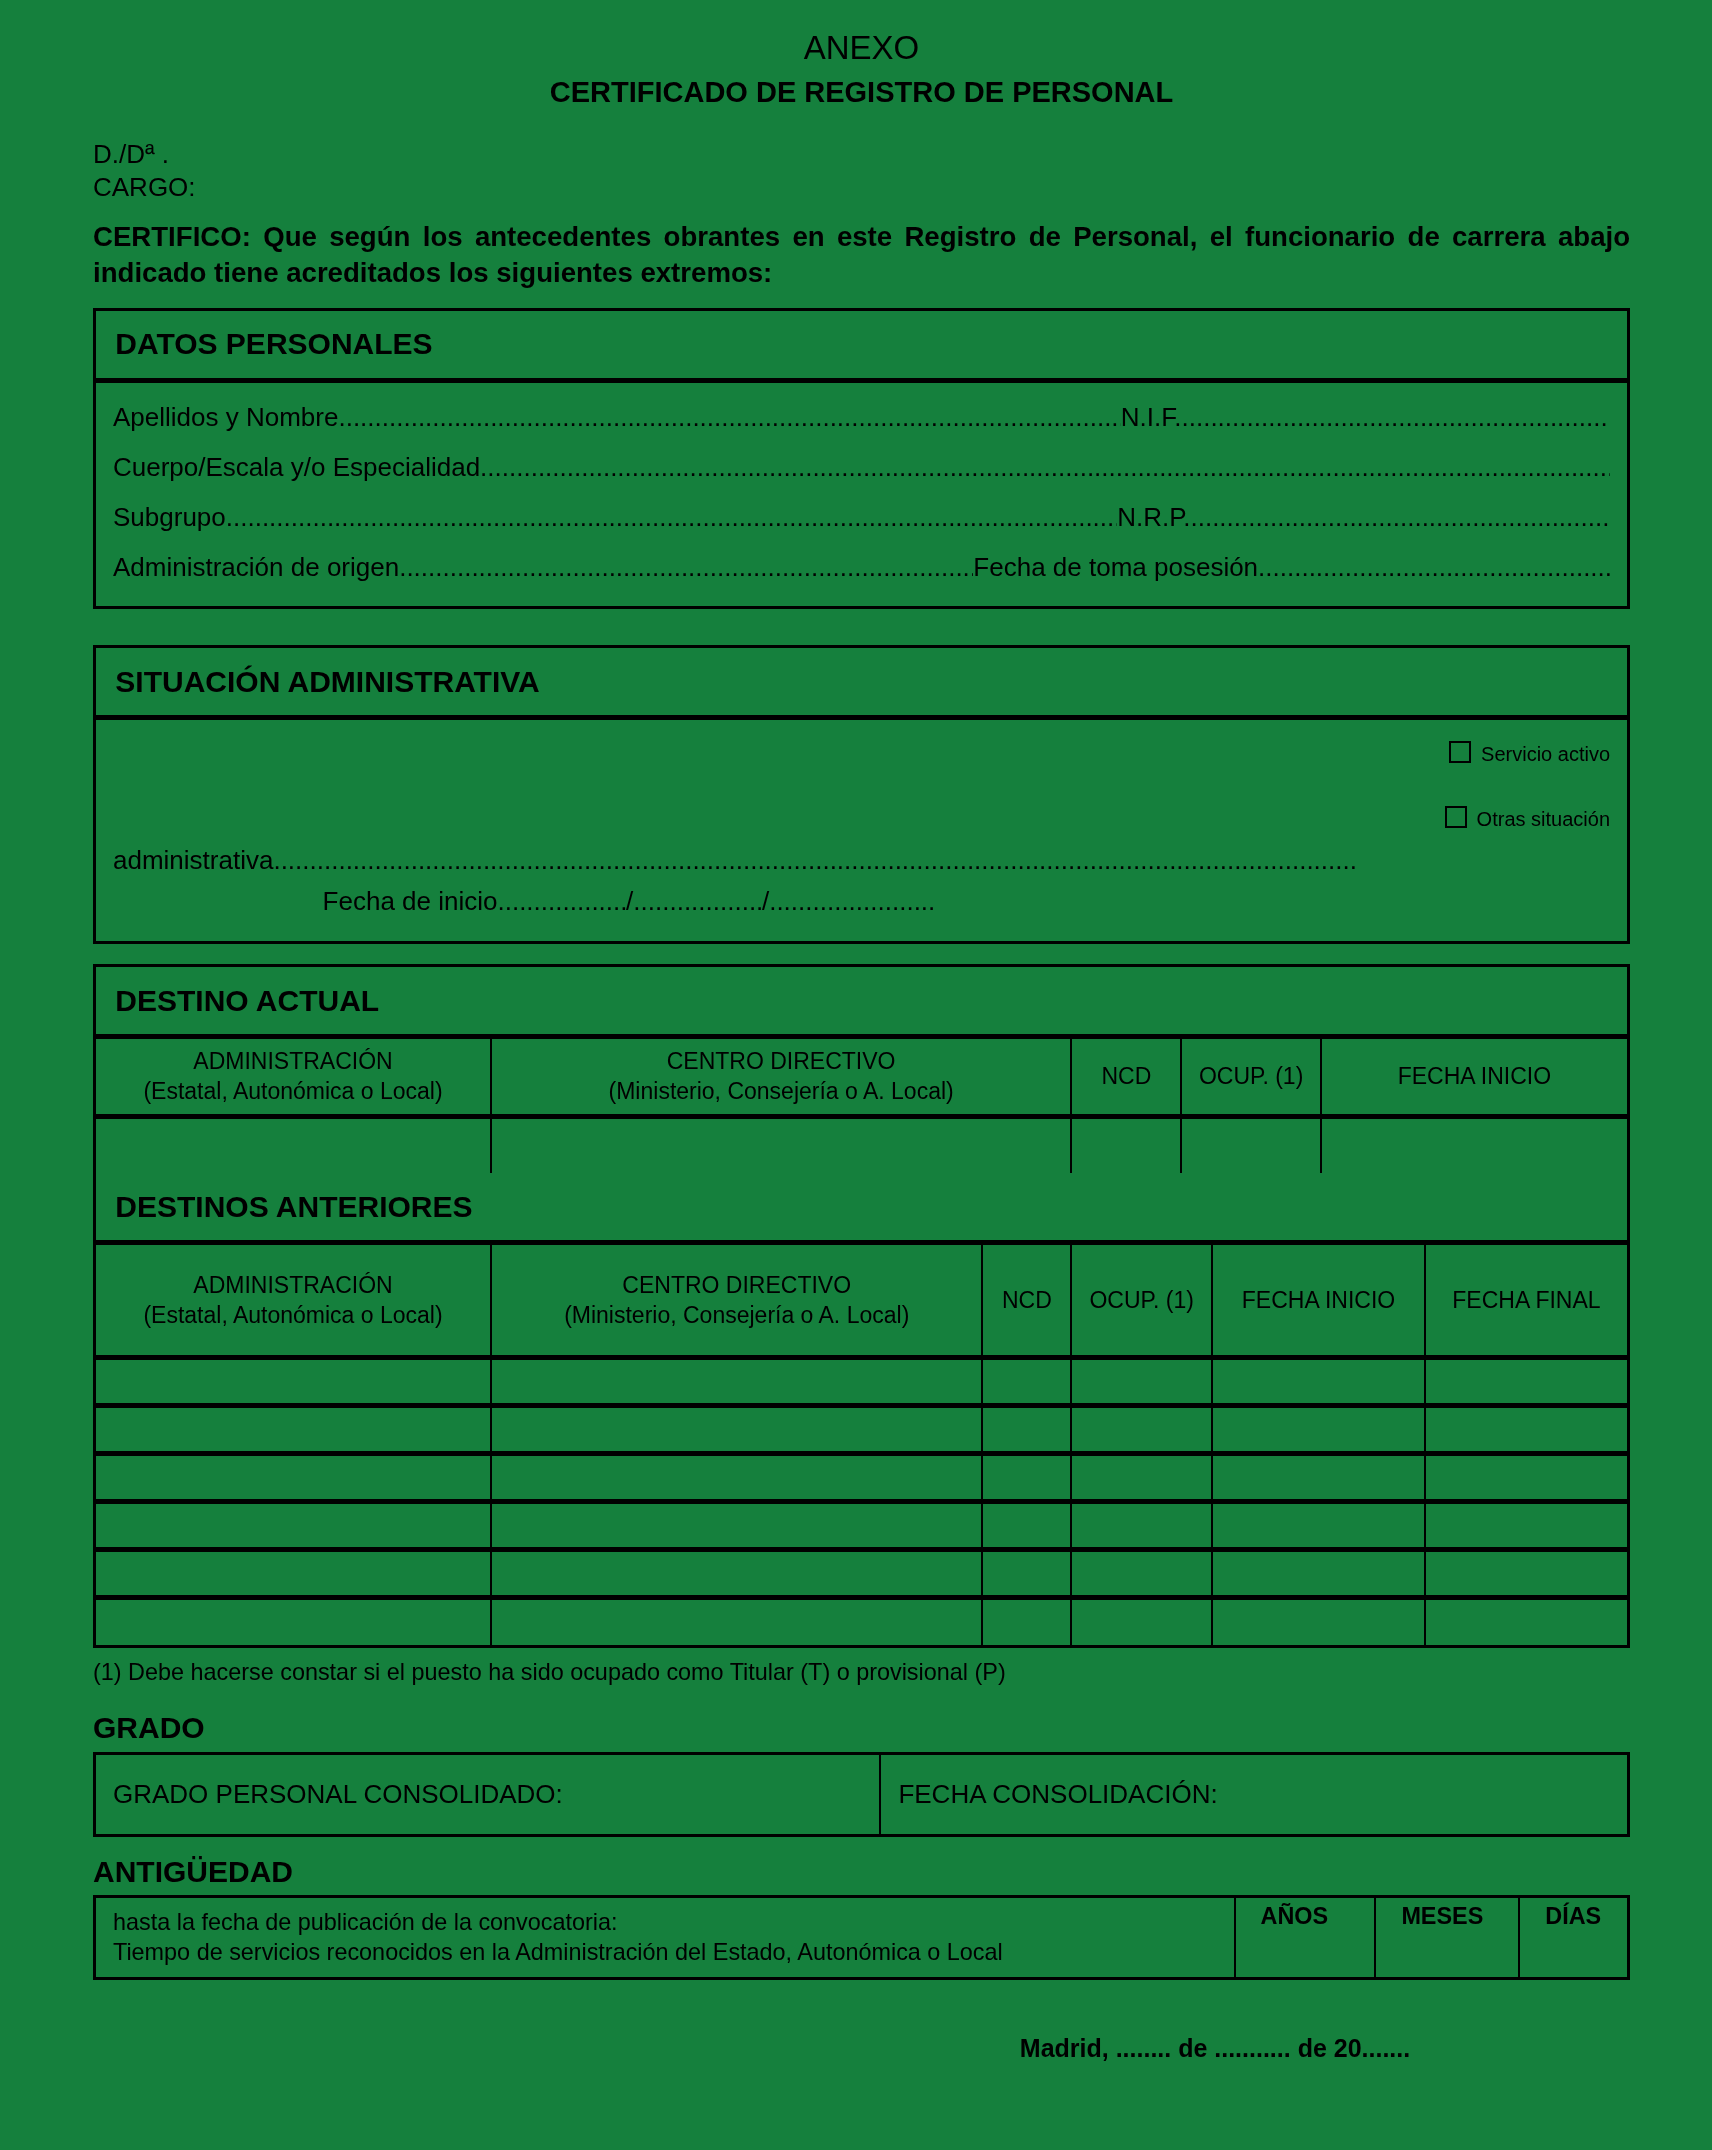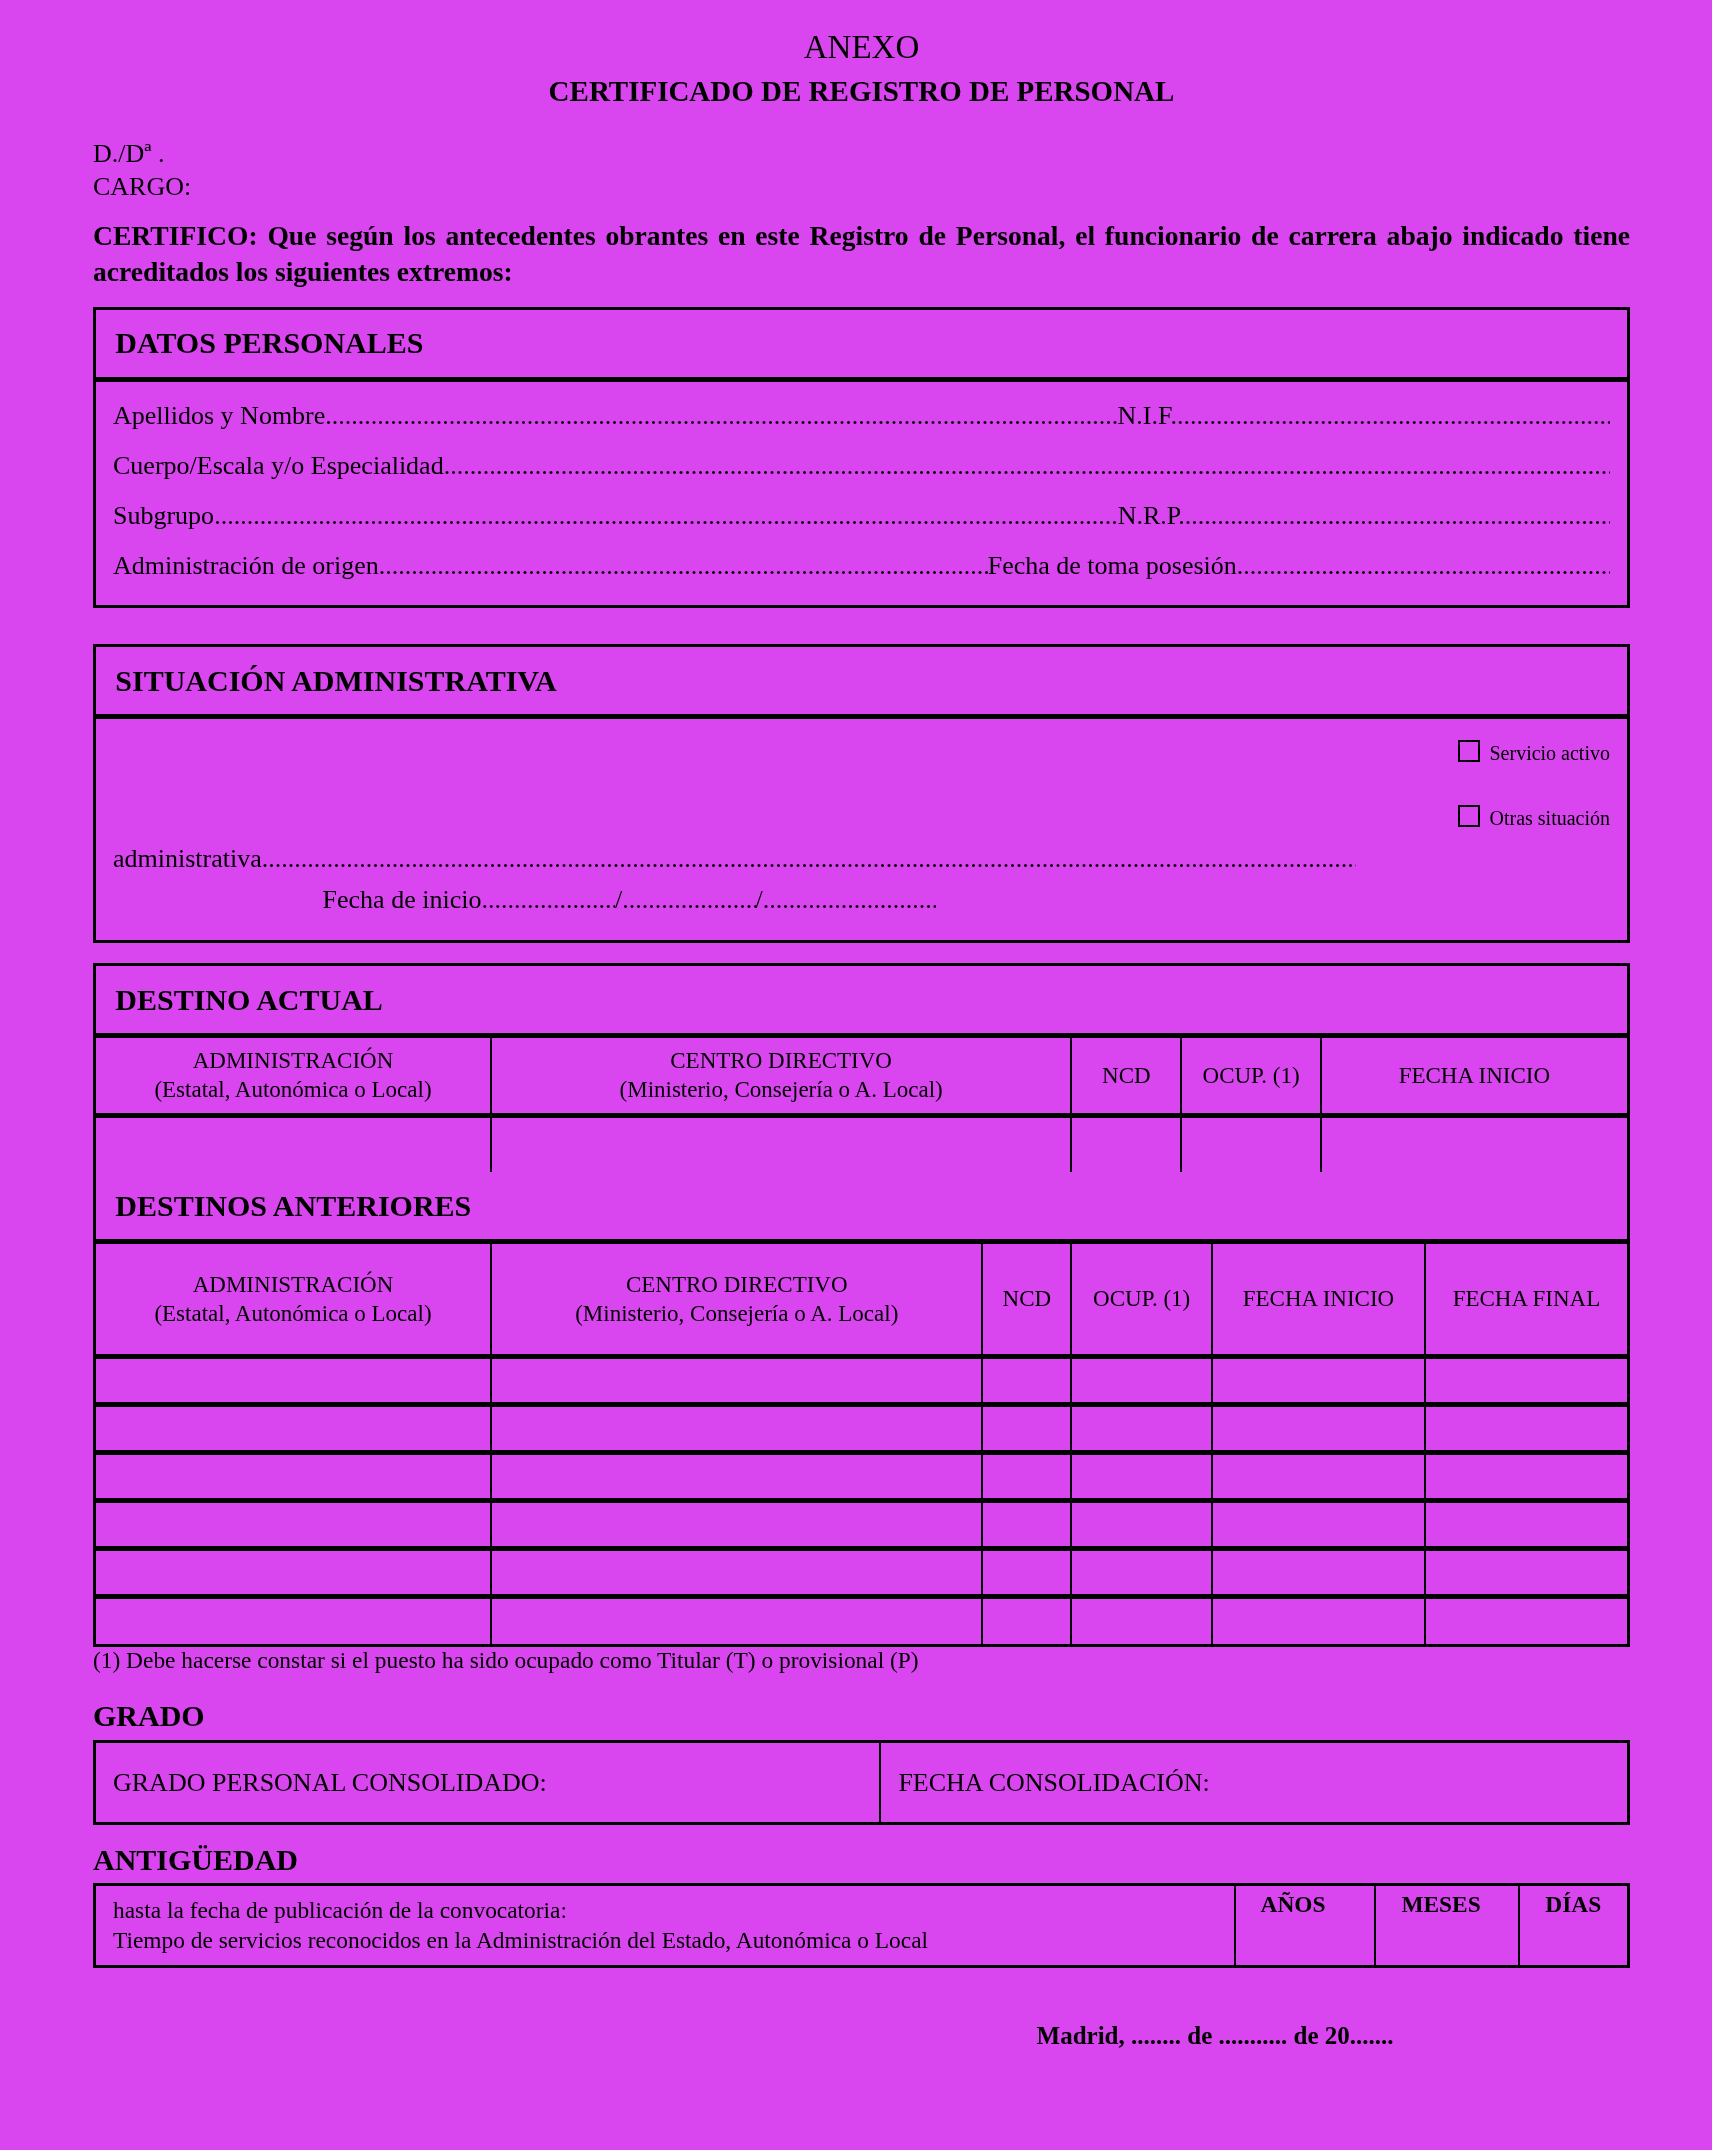--- a/index.html
+++ b/index.html
@@ -1,21 +1,21 @@
 <!DOCTYPE html>
 <html style="font-size:11px"><head>
 <meta charset="utf-8">
 <style>
   * { box-sizing: border-box; margin: 0; padding: 0; }
   html,body { background:#ffffff; }
   .page {
     position: relative;
     width: 1712px; height: 2151px;
-    background: #d946ef; color:#000000;
-    font-family: Liberation Serif, serif;
+    background: #15803d; color:#000000;
+    font-family: Liberation Sans, sans-serif;
     padding: 15px 82px 0 93px;
     overflow: hidden;
   }
   .title { text-align:center; font-size:33px; font-weight:normal; margin-top:13.8px; }
   .subtitle { text-align:center; font-size:29px; font-weight:bold; margin-top:9.7px; }
   .intro { margin-top:29px; font-size:26px; line-height:33px; }
   .certifico { margin-top:15px; font-size:27.6px; font-weight:bold; line-height:36px; text-align:justify; }
 
   .box { border:3.4px solid #000; margin-top:16.5px; }
   .box-header { font-size:30px; font-weight:bold; padding:16.5px 19.3px; border-bottom:5.5px solid #000; }
@@ -41,21 +41,21 @@
   th:first-child, td:first-child { border-left:none; }
   thead th { border-bottom:5.5px solid #000; font-weight:normal; font-size:23px; text-align:center; vertical-align:middle; }
   tbody td { border-bottom:5.5px solid #000; }
   tbody tr:last-child td { border-bottom:none; }
   .tbl-da thead th { height:77px; }
   .tbl-da tbody td { height:57px; }
   .tbl-ant thead th { height:112px; }
   .tbl-ant tbody td { height:48px; }
   .th-sub { margin-top:2.8px; }
 
-  .footnote { font-size:23.4px; }
+  .footnote { margin-top:11px; font-size:23.4px; }
 
   .sec-heading { font-size:30px; font-weight:bold; margin-top:25px; }
   .grado-box { margin-top:6.9px; height:85px; display:flex; align-items:center; font-size:26px; }
   .grado-cell { height:100%; display:flex; align-items:center; padding-left:17px; }
   .grado-left { width:51.3%; border-right:2.1px solid #000; }
   .grado-right { width:48.7%; }
 
   .ant-box { margin-top:5.5px; height:85px; display:flex; font-size:23.4px; }
   .ant-desc { width:74.3%; display:flex; flex-direction:column; justify-content:center; padding-left:17px; line-height:30px; }
   .ant-col { border-left:2.1px solid #000; padding:5.5px 0 0 25px; font-weight:bold; font-size:23.4px; }

